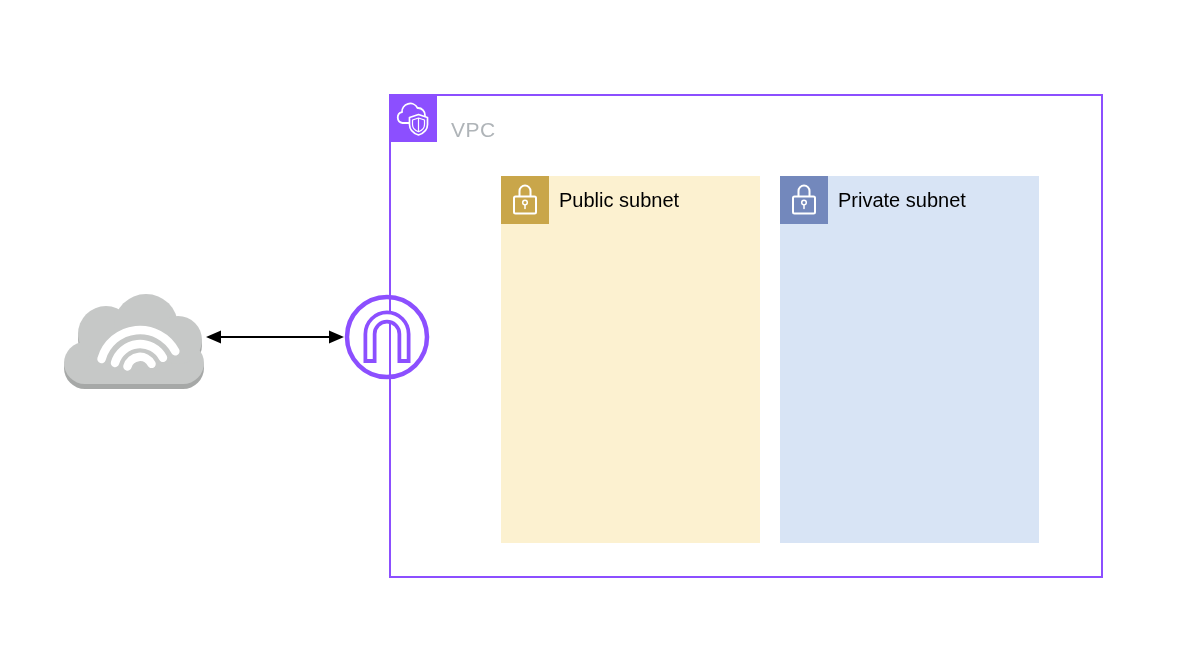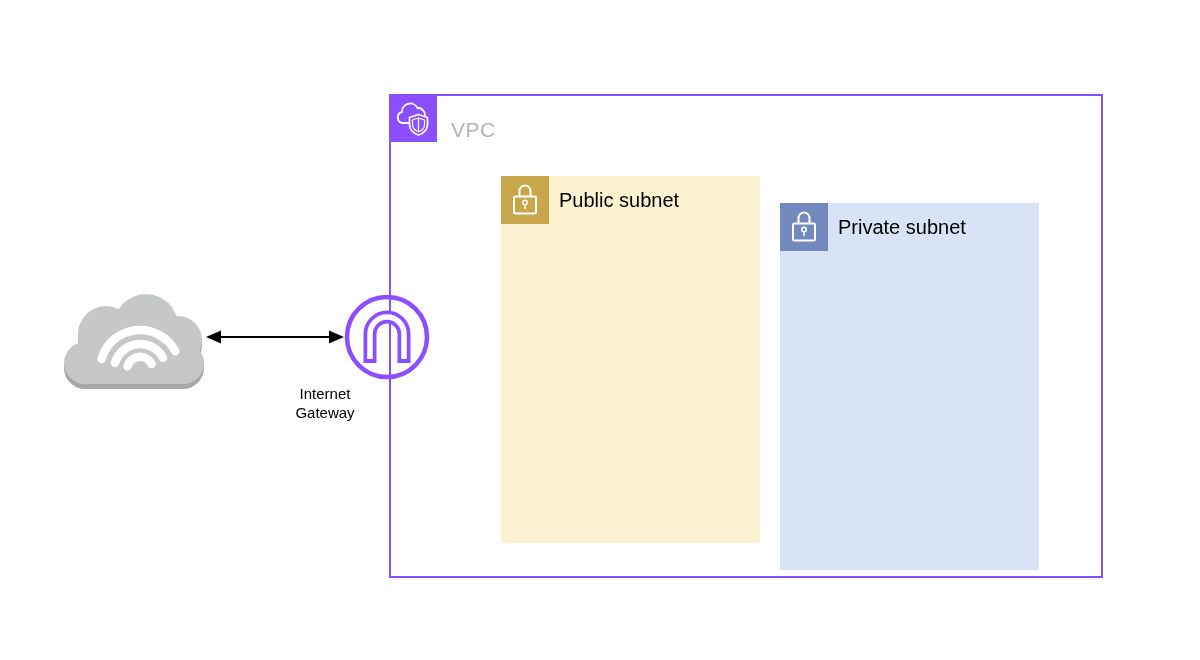--- a/index.html
+++ b/index.html
@@ -47,21 +47,21 @@
     display: flex; align-items: center;
     font-size: 21px;
     letter-spacing: 0.5px;
     color: var(--vpc_label_gray);
     margin-top: 12px;
   }
 
   
   .subnet { top: 80px; width: 239px; height: 367px; padding-left: 20px; }
   .subnet-public  { left: 110px; background: var(--public_bg); }
-  .subnet-private { left: 389px; background: var(--private_bg); margin-top: 27px; }
+  .subnet-private { left: 389px; background: var(--private_bg); }
   .subnet-icon { left: 0; top: 0; width: 48px; height: 48px; }
   .subnet-icon-public  { background: var(--public_icon_gold); }
   .subnet-icon-private { background: var(--private_icon_blue); }
   .subnet-label {
     left: 58px; top: 0; height: 48px;
     display: flex; align-items: center;
     font-size: 20px;
     color: var(--text_black);
     white-space: nowrap;
   }
@@ -95,22 +95,20 @@
     <line x1="18" y1="12" x2="132" y2="12" style="stroke: var(--arrow_black);" stroke-width="2"></line>
     <polygon points="6,12 21,5.5 21,18.5" style="fill: var(--arrow_black);"></polygon>
     <polygon points="144,12 129,5.5 129,18.5" style="fill: var(--arrow_black);"></polygon>
   </svg>
 
   <svg class="abs igw-icon" viewBox="0 0 88 88" xmlns="http://www.w3.org/2000/svg">
     <circle cx="44" cy="44" r="40" style="stroke: var(--vpc_purple);" stroke-width="4.5" fill="none"></circle>
     <path d="M 27,70 L 27,41 A 17,17 0 0 1 61,41 L 61,70" style="stroke: var(--vpc_purple);" stroke-width="13" fill="none" stroke-linejoin="round"></path>
     <path d="M 27,66 L 27,41 A 17,17 0 0 1 61,41 L 61,66" style="stroke: var(--icon_white);" stroke-width="5.5" fill="none" stroke-linejoin="round"></path>
   </svg>
-  <div class="abs igw-label">Internet
-Gateway</div>
 
   <div class="abs vpc-box">
 
     <div class="abs vpc-icon">
       <svg viewBox="0 0 48 48" width="48" height="48" xmlns="http://www.w3.org/2000/svg">
         <path d="M 31,29 H 13.5 A 5.5,5.5 0 0 1 13,18.2 A 8.2,8.2 0 0 1 28.5,14 A 7,7 0 0 1 36,21.5" fill="none" style="stroke: var(--icon_white);" stroke-width="1.8" stroke-linecap="round" stroke-linejoin="round"></path>
         <path d="M 29.5,20.5 L 38.5,23.5 V 30.5 C 38.5,36 34.5,39.3 29.5,41 C 24.5,39.3 20.5,36 20.5,30.5 V 23.5 Z" style="fill: var(--vpc_purple); stroke: var(--icon_white);" stroke-width="1.7" stroke-linejoin="round"></path>
         <path d="M 29.5,24 L 35.5,26 V 30.5 C 35.5,34.3 32.8,36.6 29.5,37.8 C 26.2,36.6 23.5,34.3 23.5,30.5 V 26 Z" fill="none" style="stroke: var(--icon_white);" stroke-width="1.2" stroke-linejoin="round"></path>
         <line x1="29.5" y1="24" x2="29.5" y2="37.8" style="stroke: var(--icon_white);" stroke-width="1.2"></line>
       </svg>

